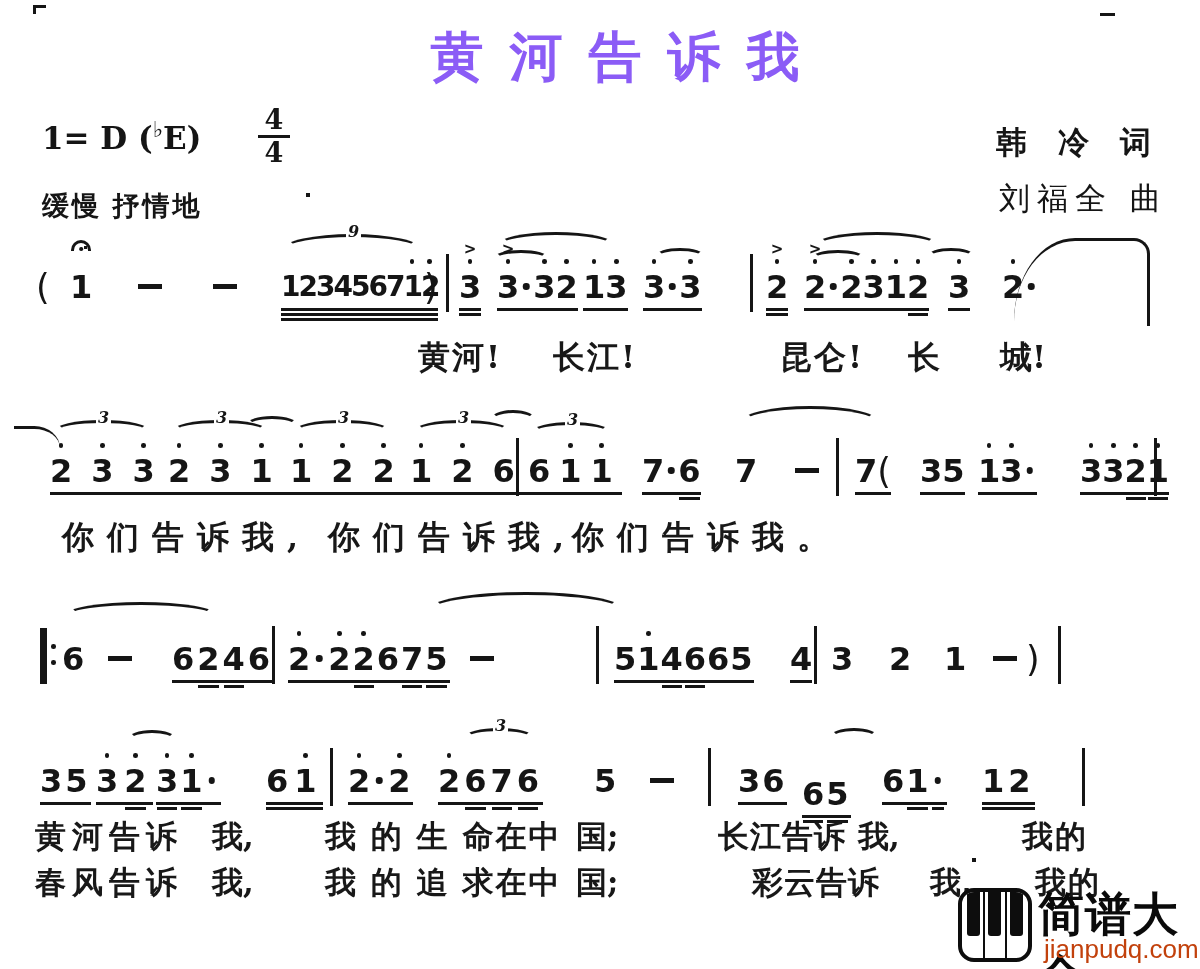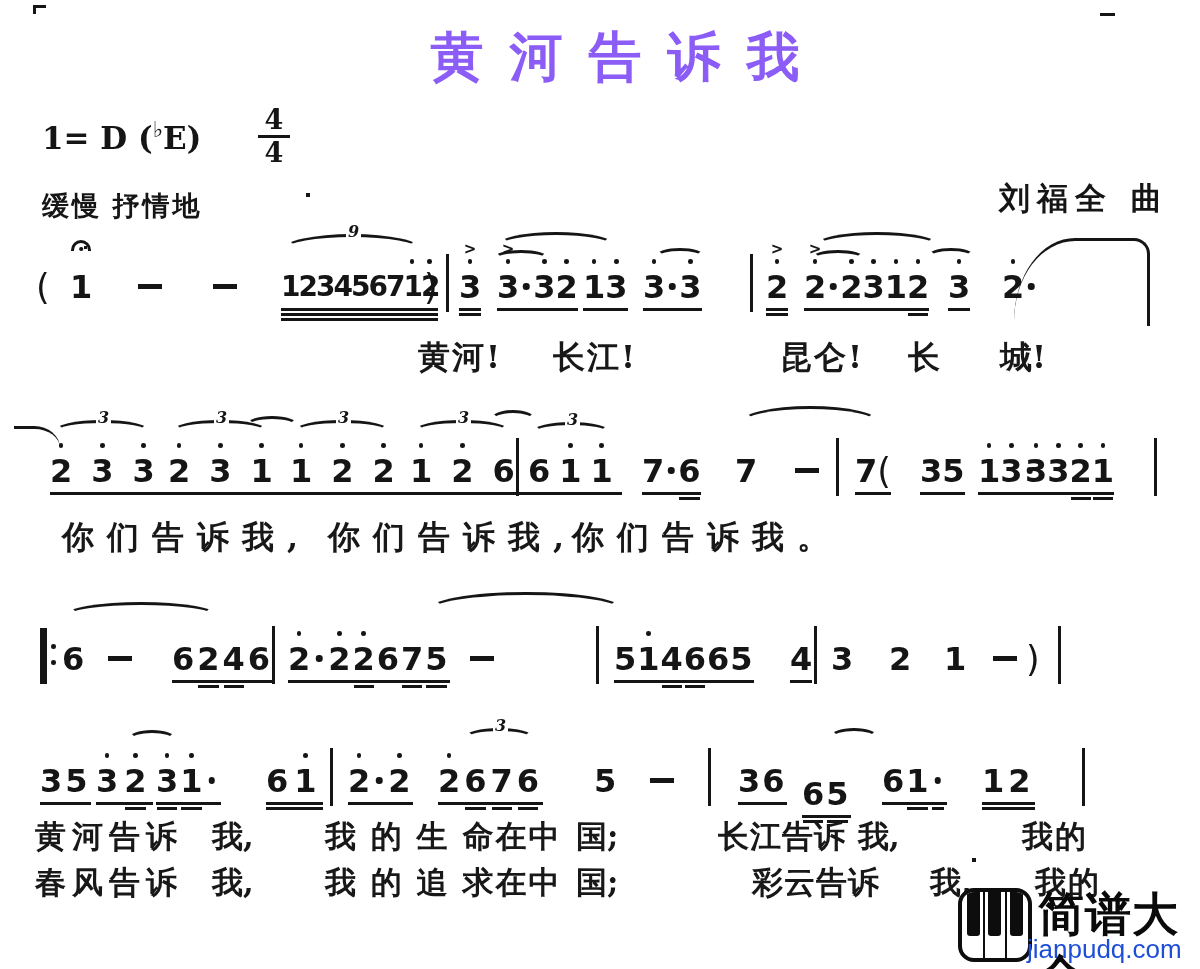--- a/index.html
+++ b/index.html
@@ -10,21 +10,21 @@
          font-family:"DejaVu Serif",serif;font-weight:700;font-size:53px;
          letter-spacing:26px;text-indent:26px;color:#8b5cf6;margin-left:15px;}
   .keysig{position:absolute;left:42px;top:116px;font-family:"DejaVu Serif",serif;
           font-weight:700;font-size:31px;white-space:nowrap;}
   .keysig .flat{font-size:22px;vertical-align:12px;font-weight:700;}
   .timesig{position:absolute;left:256px;top:106px;width:36px;text-align:center;
            font-family:"DejaVu Serif",serif;font-weight:700;font-size:27px;line-height:28px;}
   .timesig .fracline{height:3px;background:#151515;margin:1px 2px;}
   .tempo{position:absolute;left:42px;top:188px;font-weight:700;font-size:27px;letter-spacing:3px;text-align:right;}
   .lyricist{position:absolute;left:996px;top:122px;font-family:"DejaVu Serif",serif;font-size:31px;font-weight:600;}
-  .composer{position:absolute;left:999px;top:178px;font-family:"DejaVu Serif",serif;font-size:31px;font-weight:700;letter-spacing:7px;}
+  .composer{position:absolute;left:999px;top:178px;font-family:"DejaVu Serif",serif;font-size:31px;font-weight:400;letter-spacing:7px;}
   
   .system{position:absolute;left:0;width:1200px;height:118px;}
   .grp{position:absolute;top:40px;height:38px;white-space:nowrap;}
   .ch{position:relative;display:inline-block;min-width:12px;height:38px;text-align:center;vertical-align:top;}
   .ch>span{font-family:"DejaVu Sans",sans-serif;font-weight:700;font-size:32px;line-height:38px;color:#151515;}
   .tight>span{font-size:28px;letter-spacing:-2px;}
   .par>span{font-weight:500;font-size:35px;}
   .odot{position:absolute;left:50%;top:-9px;width:4.6px;height:4.6px;margin-left:-2.3px;border-radius:50%;background:#151515;}
   .acc{position:absolute;left:50%;top:-26px;transform:translateX(-50%);
        font-family:"DejaVu Sans",sans-serif;font-weight:700;font-size:15px;line-height:1;}
@@ -50,41 +50,42 @@
   .lyrline{position:absolute;left:0;width:1200px;height:46px;font-family:"DejaVu Serif",serif;color:#181818;font-weight:600;}
   .lyr{position:absolute;top:0;white-space:pre;text-align:center;}
   .art{position:absolute;background:#151515;}
   
   .wm{position:absolute;left:952px;top:884px;width:248px;height:85px;background:transparent;}
   .wm-icon{position:absolute;left:6px;top:4px;width:74px;height:74px;border:4px solid #0d0d0d;border-radius:16px;
            background:#fff;box-sizing:border-box;overflow:hidden;}
   .wm-k{position:absolute;top:-2px;width:13px;height:46px;background:#0d0d0d;border-radius:0 0 3px 3px;}
   .wm-dv{position:absolute;top:0;bottom:0;width:2px;background:#0d0d0d;}
   .wm-name{position:absolute;left:86px;top:0px;font-weight:900;font-size:46px;color:#0a0a0a;letter-spacing:1px;}
-  .wm-url{position:absolute;left:75px;top:50px;font-weight:500;font-size:26px;color:#1d4ed8;}
+  .wm-url{position:absolute;left:92px;top:50px;font-weight:500;font-size:26px;color:#c2410c;}
 </style>
 </head>
 <body>
 
 <div class="sheet">
 
   <div class="title">黄河告诉我</div>
 
   <div class="keysig">
     <span>1= D (</span><span class="flat">♭</span><span>E</span><span>)</span>
   </div>
 
   <div class="timesig">
     <div>4</div>
     <div class="fracline"></div>
     <div>4</div>
   </div>
 
   <div class="tempo">缓慢  抒情地</div>
 
+  <div class="lyricist">韩　冷　词</div>
   <div class="composer">刘福全 曲</div>
 
   <div id="score">
       <div class="system" style="top: 228px;">
         <div class="grp" style="left: 36px;"><div class="ch par"><span>(</span></div></div>
         <div class="grp" style="left: 70px;"><div class="ch"><span>1</span><div class="ferm">
               <div class="fdot"></div>
             </div></div></div>
         <div class="dashn" style="left: 138px;"></div>
         <div class="dashn" style="left: 213px;"></div>
@@ -117,21 +118,21 @@
         <div class="grp" style="left: 410px;"><div class="ch" style="margin-right: 19px;"><span>1</span><div class="odot"></div></div><div class="ch" style="margin-right: 19px;"><span>2</span><div class="odot"></div></div><div class="ch" style="margin-right: 19px;"><span>6</span></div><div class="ul" style="top: 40px;"></div></div>
         <div class="bar" style="left: 516px;"></div>
         <div class="grp" style="left: 528px;"><div class="ch" style="margin-right: 9px;"><span>6</span></div><div class="ch" style="margin-right: 9px;"><span>1</span><div class="odot"></div></div><div class="ch" style="margin-right: 9px;"><span>1</span><div class="odot"></div></div><div class="ul" style="top: 40px;"></div></div>
         <div class="grp" style="left: 642px;"><div class="ch"><span>7</span></div><div class="ch chdot"><div class="adot"></div></div><div class="ch"><span>6</span><div class="u2"></div></div><div class="ul" style="top: 40px;"></div></div>
         <div class="grp" style="left: 735px;"><div class="ch"><span>7</span></div></div>
         <div class="dashn" style="left: 795px;"></div>
         <div class="bar" style="left: 836px;"></div>
         <div class="grp" style="left: 855px;"><div class="ch"><span>7</span></div><div class="ch par"><span>(</span></div><div class="ul" style="top: 40px;"></div></div>
         <div class="grp" style="left: 920px;"><div class="ch"><span>3</span></div><div class="ch"><span>5</span></div><div class="ul" style="top: 40px;"></div></div>
         <div class="grp" style="left: 978px;"><div class="ch"><span>1</span><div class="odot"></div></div><div class="ch"><span>3</span><div class="odot"></div></div><div class="ch chdot"><div class="adot"></div></div><div class="ul" style="top: 40px;"></div></div>
-        <div class="grp" style="left: 1025px; text-decoration: underline;"><div class="ch"><span>3</span><div class="odot"></div></div><div class="ch"><span>3</span><div class="odot"></div></div><div class="ch"><span>2</span><div class="odot"></div><div class="u2"></div></div><div class="ch"><span>1</span><div class="odot"></div><div class="u2"></div></div><div class="ul" style="top: 40px;"></div></div>
+        <div class="grp" style="left: 1080px; text-decoration: underline;"><div class="ch"><span>3</span><div class="odot"></div></div><div class="ch"><span>3</span><div class="odot"></div></div><div class="ch"><span>2</span><div class="odot"></div><div class="u2"></div></div><div class="ch"><span>1</span><div class="odot"></div><div class="u2"></div></div><div class="ul" style="top: 40px;"></div></div>
         <div class="bar" style="left: 1154px;"></div>
         <div class="arcin" style="left: 14px; width: 46px; top: 14px;"></div>
         <div class="slur" style="left: 54px; width: 96px; top: 8px; height: 22px;"></div>
         <div class="arcn" style="left: 96px; top: -2px;">3</div>
         <div class="slur" style="left: 172px; width: 96px; top: 8px; height: 22px;"></div>
         <div class="arcn" style="left: 214px; top: -2px;">3</div>
         <div class="slur" style="left: 246px; width: 52px; top: 4px; height: 18px;"></div>
         <div class="slur" style="left: 294px; width: 96px; top: 8px; height: 22px;"></div>
         <div class="arcn" style="left: 336px; top: -2px;">3</div>
         <div class="slur" style="left: 414px; width: 96px; top: 8px; height: 22px;"></div>

